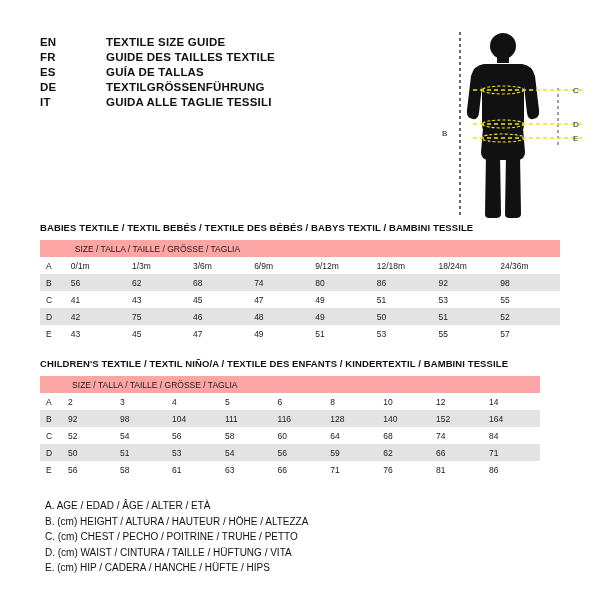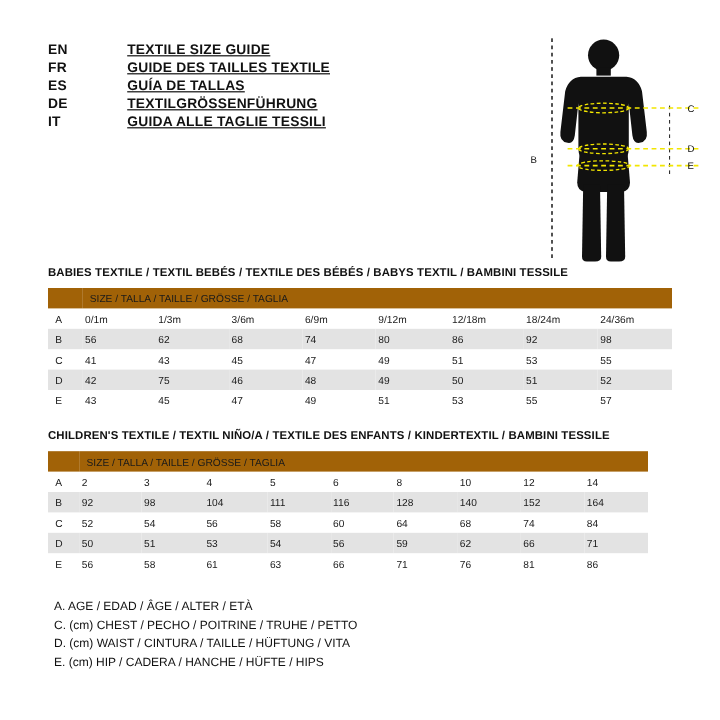--- a/index.html
+++ b/index.html
@@ -39,21 +39,20 @@
     font-size: 11.5px;
     font-weight: bold;
     letter-spacing: 0.2px;
     color: #111;
   }
   .lang-title {
     font-size: 11.5px;
     font-weight: bold;
     letter-spacing: 0.2px;
     color: #111;
-    text-decoration: underline;
   }
 
   
   .figure {
     position: absolute;
     top: 28px;
     left: 440px;
     width: 150px;
     height: 190px;
   }
@@ -88,21 +87,21 @@
   .size-table td {
     padding: 0;
     height: 17px;
     vertical-align: middle;
     font-size: 8.5px;
   }
   .size-table tr.shade td {
     background: #e3e3e3;
   }
   .size-table tr.head td {
-    background: #a16207;
+    background: #fca5a5;
     font-weight: normal;
   }
   .rowlabel {
     width: 24px;
     padding-left: 6px !important;
     font-weight: normal;
   }
   .headlabel {
     padding-left: 6px !important;
     white-space: nowrap;
@@ -333,18 +332,19 @@
       <td class="cell-c">71</td>
       <td class="cell-c">76</td>
       <td class="cell-c">81</td>
       <td class="cell-c">86</td>
     </tr>
   </tbody>
     </table>
 
   <div class="legend">
     <div>A. AGE / EDAD / ÂGE / ALTER / ETÀ</div>
+    <div>B. (cm) HEIGHT / ALTURA / HAUTEUR / HÖHE / ALTEZZA</div>
     <div>C. (cm) CHEST / PECHO / POITRINE / TRUHE / PETTO</div>
     <div>D. (cm) WAIST / CINTURA / TAILLE / HÜFTUNG / VITA</div>
     <div>E. (cm) HIP / CADERA / HANCHE / HÜFTE / HIPS</div>
   </div>
 
 </div>
 
 </body></html>

